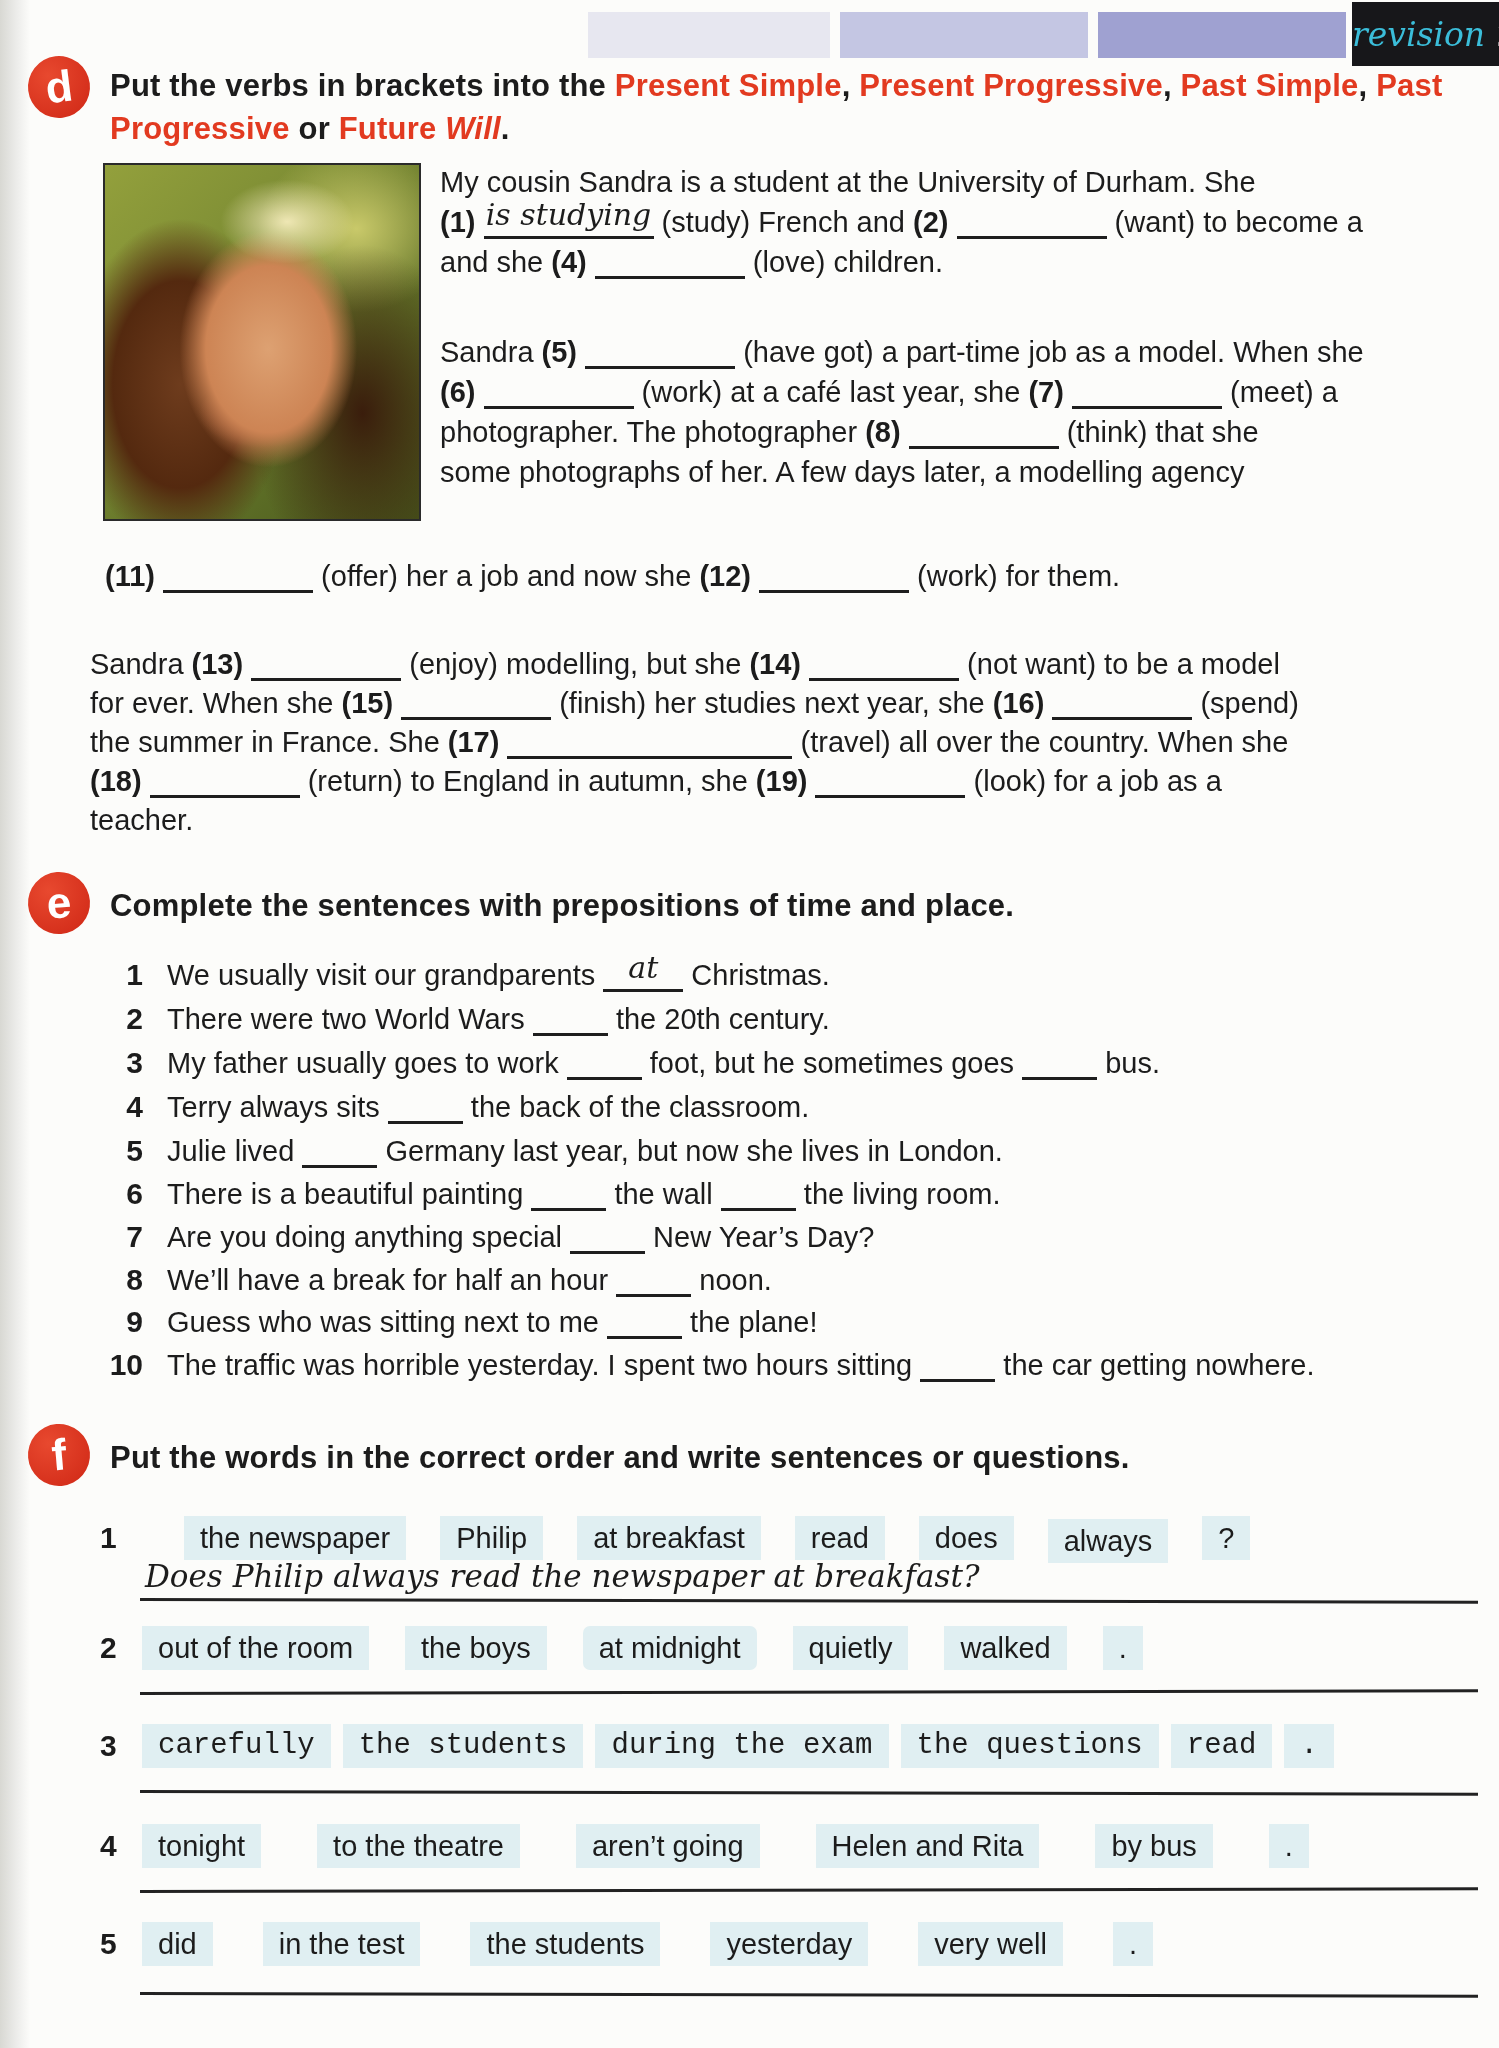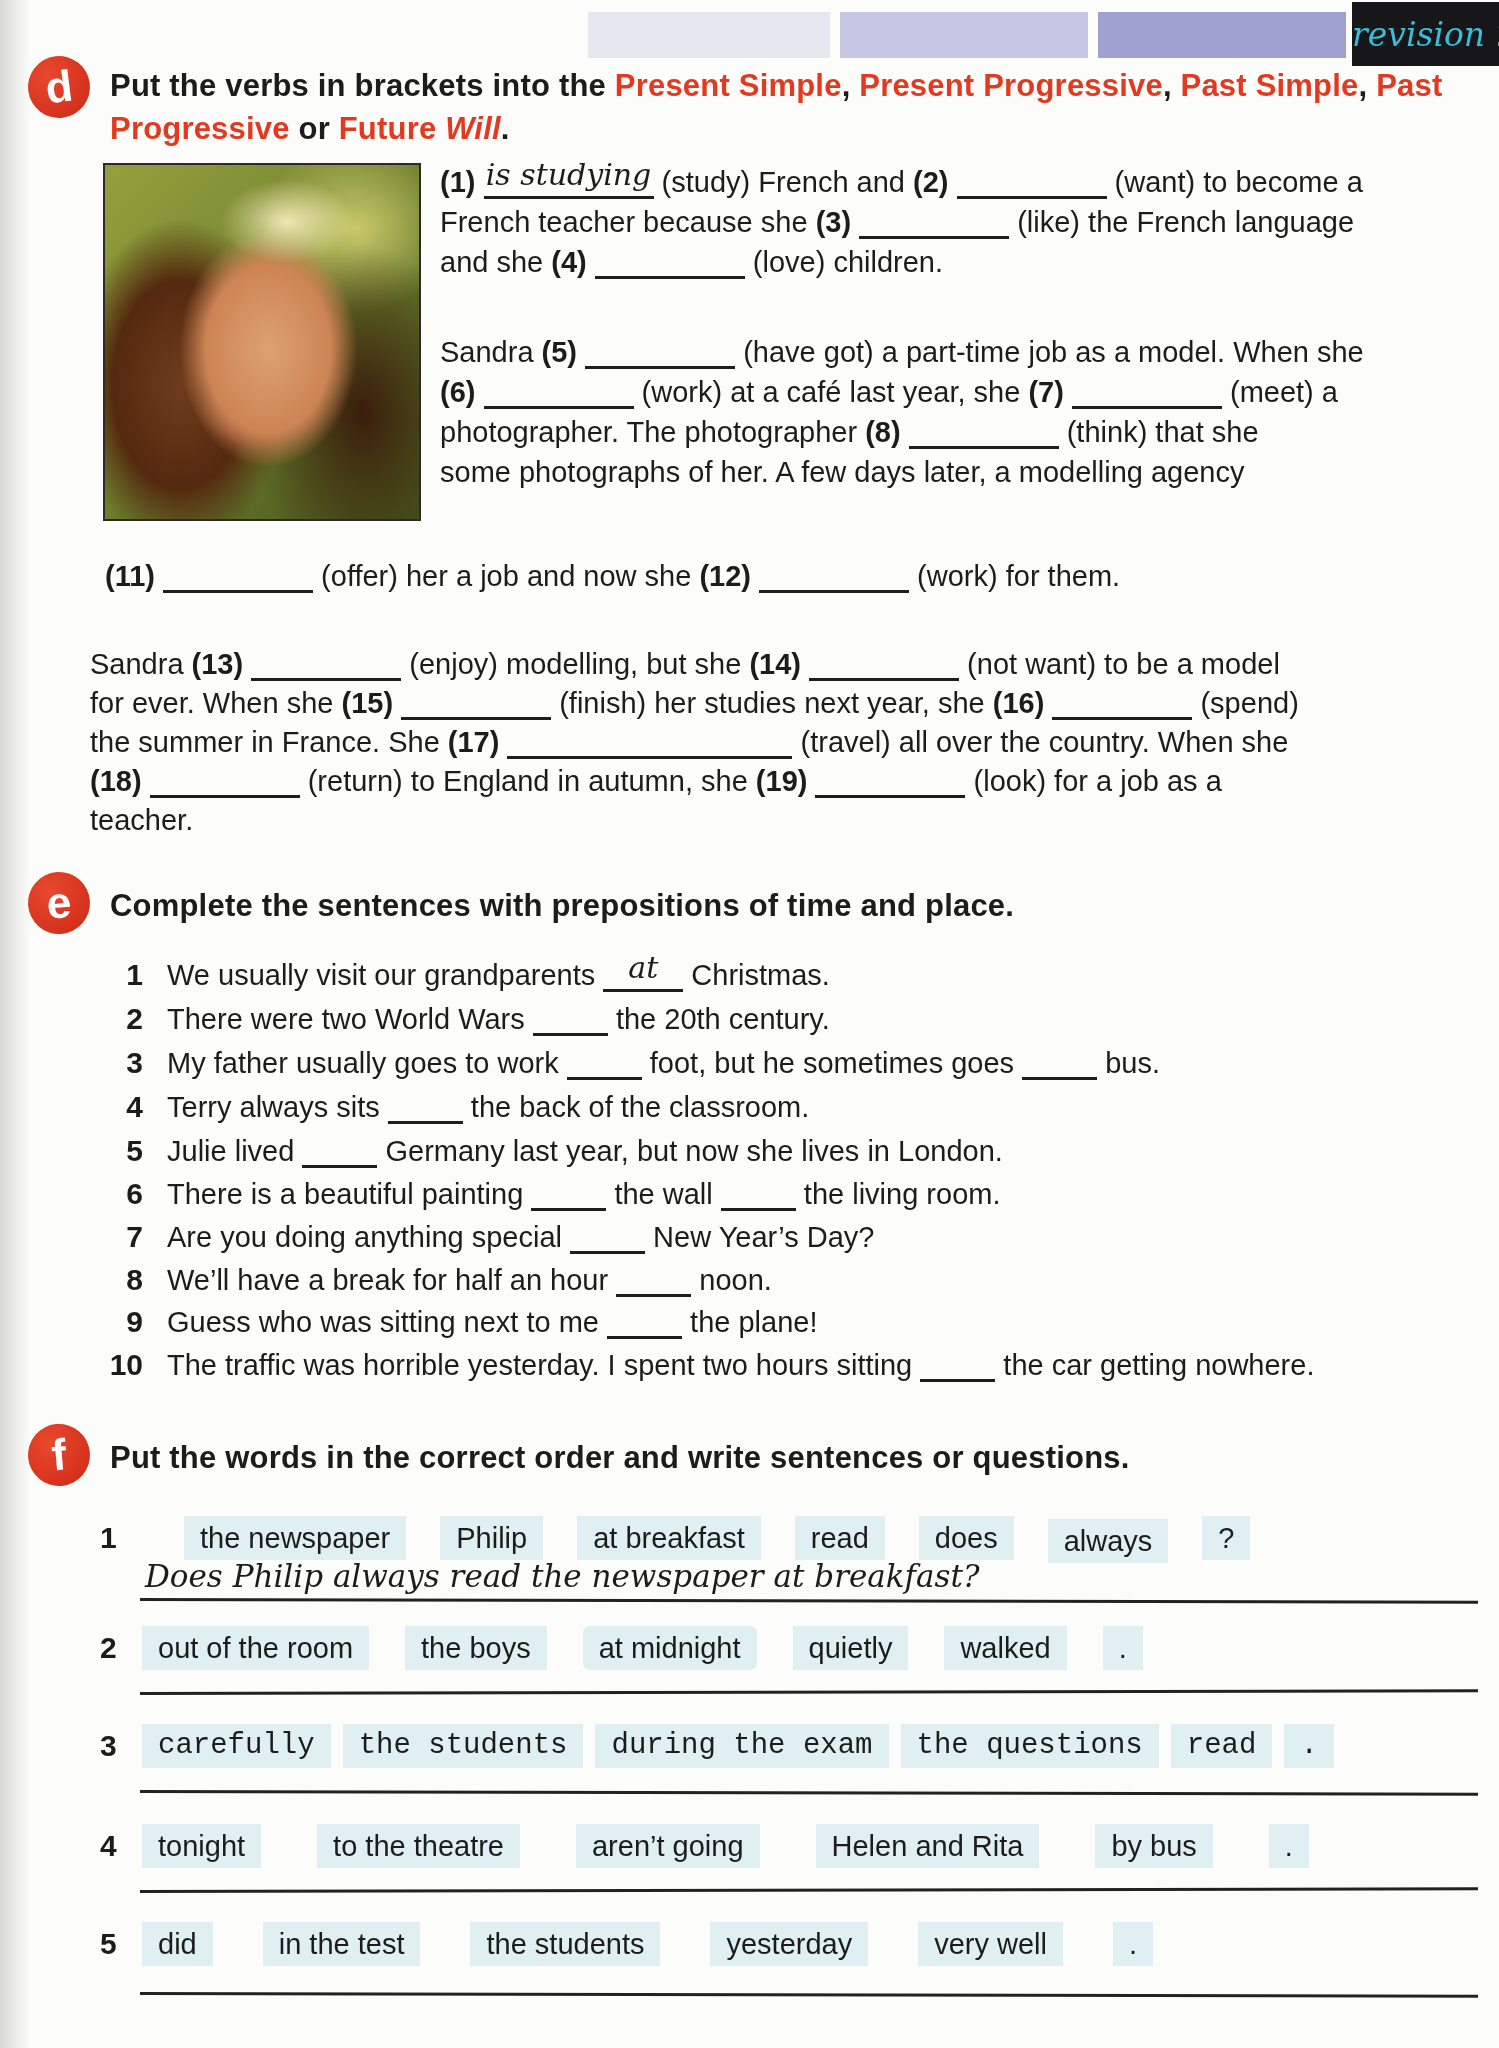--- a/index.html
+++ b/index.html
@@ -77,22 +77,22 @@
   <span class="pagenum">27</span>
 </div>
 
 <div class="badge" style="left: 28px; top: 56px; background: radial-gradient(circle at 35% 30%, rgb(232, 73, 47), rgb(207, 39, 21));">d</div>
 <div class="ex-title" style="left:110px;top:64px;width:1380px;">
   <div id="d-title-l1"><span class="t">Put the verbs in brackets into the </span><span class="red" style="color: rgb(226, 58, 32);">Present Simple</span><span class="t">, </span><span class="red" style="color: rgb(226, 58, 32);">Present Progressive</span><span class="t">, </span><span class="red" style="color: rgb(226, 58, 32);">Past Simple</span><span class="t">, </span><span class="red" style="color: rgb(226, 58, 32);">Past</span></div>
   <div id="d-title-l2"><span class="red" style="color: rgb(226, 58, 32);">Progressive</span><span class="t"> or </span><span class="red" style="color: rgb(226, 58, 32);">Future </span><span class="red it" style="color: rgb(226, 58, 32);">Will</span><span class="t">.</span></div>
 </div>
 <div class="photo"></div>
 <div class="d-col" id="d-col">
+    <div class="d-line"><span class="t">My cousin Sandra is a student at the University of Durham. She</span></div>
     <div class="d-line"><span class="num">(1)</span><span class="t"> </span><span class="blank" style="width: 170px;"><span class="ans">is studying</span></span><span class="t"> (study) French and </span><span class="num">(2)</span><span class="t"> </span><span class="blank" style="width: 150px;"></span><span class="t"> (want) to become a</span></div>
-    <div class="d-line"><span class="t">French teacher because she </span><span class="num">(3)</span><span class="t"> </span><span class="blank" style="width: 150px;"></span><span class="t"> (like) the French language</span></div>
     <div class="d-line"><span class="t">and she </span><span class="num">(4)</span><span class="t"> </span><span class="blank" style="width: 150px;"></span><span class="t"> (love) children.</span></div>
     <div class="spacer"></div>
     <div class="d-line"><span class="t">Sandra </span><span class="num">(5)</span><span class="t"> </span><span class="blank" style="width: 150px;"></span><span class="t"> (have got) a part-time job as a model. When she</span></div>
     <div class="d-line"><span class="num">(6)</span><span class="t"> </span><span class="blank" style="width: 150px;"></span><span class="t"> (work) at a café last year, she </span><span class="num">(7)</span><span class="t"> </span><span class="blank" style="width: 150px;"></span><span class="t"> (meet) a</span></div>
     <div class="d-line"><span class="t">photographer. The photographer </span><span class="num">(8)</span><span class="t"> </span><span class="blank" style="width: 150px;"></span><span class="t"> (think) that she</span></div>
     <div class="d-line"><span class="t">some photographs of her. A few days later, a modelling agency</span></div>
   </div>
 <div class="d-line11" id="d-line11"><span class="num">(11)</span><span class="t"> </span><span class="blank" style="width: 150px;"></span><span class="t"> (offer) her a job and now she </span><span class="num">(12)</span><span class="t"> </span><span class="blank" style="width: 150px;"></span><span class="t"> (work) for them.</span></div>
 <div class="d-p3" id="d-p3">
     <div class="d-line"><span class="t">Sandra </span><span class="num">(13)</span><span class="t"> </span><span class="blank" style="width: 150px;"></span><span class="t"> (enjoy) modelling, but she </span><span class="num">(14)</span><span class="t"> </span><span class="blank" style="width: 150px;"></span><span class="t"> (not want) to be a model</span></div>

